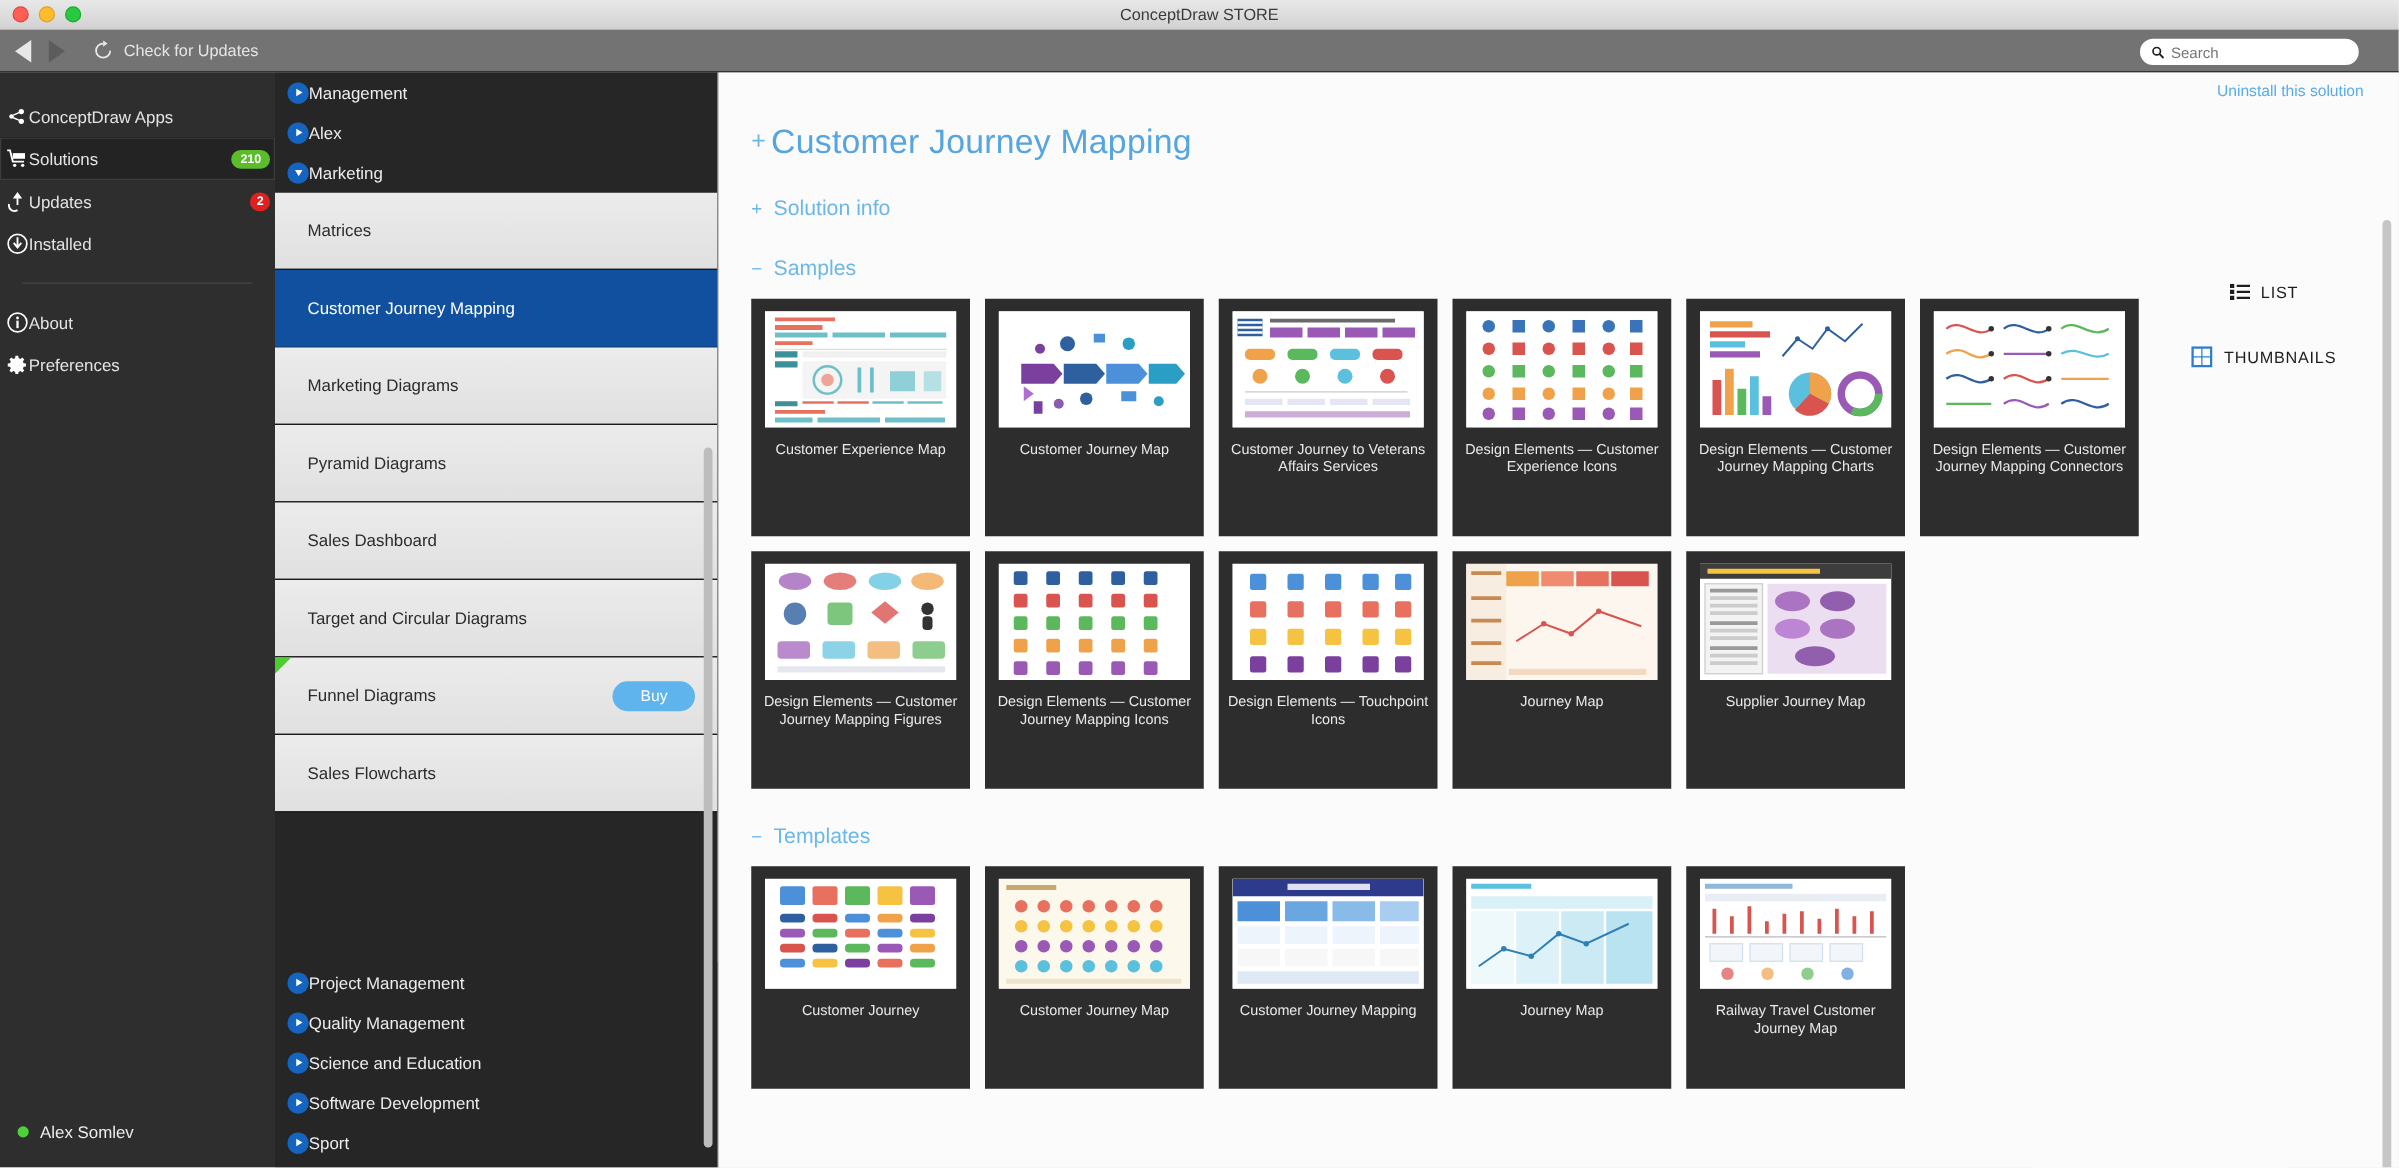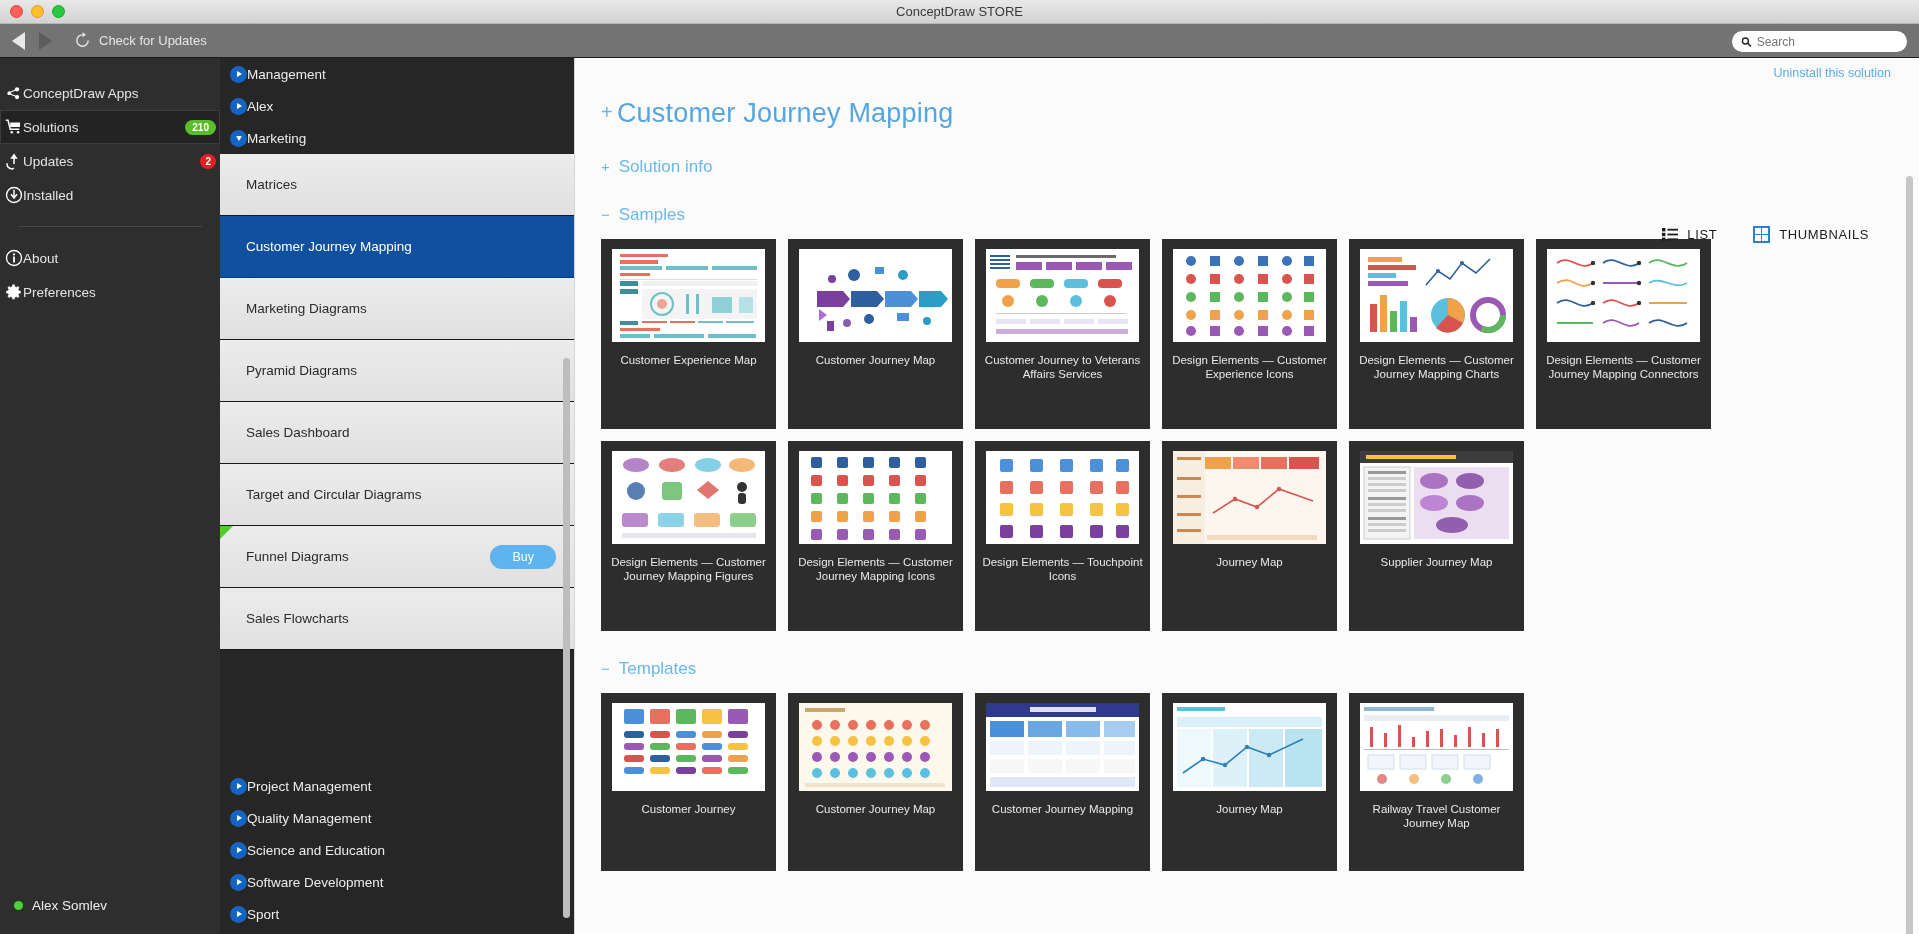--- a/index.html
+++ b/index.html
@@ -45,21 +45,21 @@
   }
   .arrow-l { border-right: 13px solid #e8e8e8; }
   .arrow-r { border-left: 13px solid #5c5c5c; }
   .check-updates {
     display: flex; align-items: center; gap: 8px;
     margin-left: 22px; cursor: pointer;
   }
   .refresh-icon { width: 17px; height: 17px; }
   .check-updates span { color: #e6e6e6; font-size: 13px; }
   .search-box {
-    position: absolute; right: 12px; top: 7px;
+    position: absolute; right: 32px; top: 7px;
     width: 175px; height: 21px;
     background: #fff; border-radius: 11px;
     display: flex; align-items: center; padding: 0 9px; gap: 5px;
   }
   .search-box .mag { width: 12px; height: 12px; }
   .search-box input {
     border: none; outline: none; font-size: 12px;
     color: #444; width: 100%; background: transparent;
     font-family: "Liberation Sans", sans-serif;
   }
@@ -162,21 +162,21 @@
     color: #56acf2; font-size: 12.5px; cursor: pointer;
   }
   .page-title {
     font-size: 27px; color: #56a5e0; font-weight: 300;
     padding: 40px 0 0 26px; letter-spacing: 0.2px;
   }
   .page-title .pm { font-size: 20px; color: #6cb7ea; margin-right: 4px; vertical-align: 3px;}
 
   .view-toggle {
     position: absolute; right: 50px; top: 168px;
-    display: flex; align-items: center; gap: 36px;
+    display: flex; align-items: center; gap: 36px; flex-direction: column;
   }
   .vt { display: flex; align-items: center; gap: 9px; cursor: pointer; }
   .vt span { font-size: 13px; color: #1d1d1d; letter-spacing: 0.6px; }
 
   .section-head {
     font-size: 17px; color: #6bb8e8; font-weight: 300;
     padding-left: 26px; margin-top: 28px;
     display: flex; align-items: baseline; gap: 9px;
     cursor: pointer;
   }

